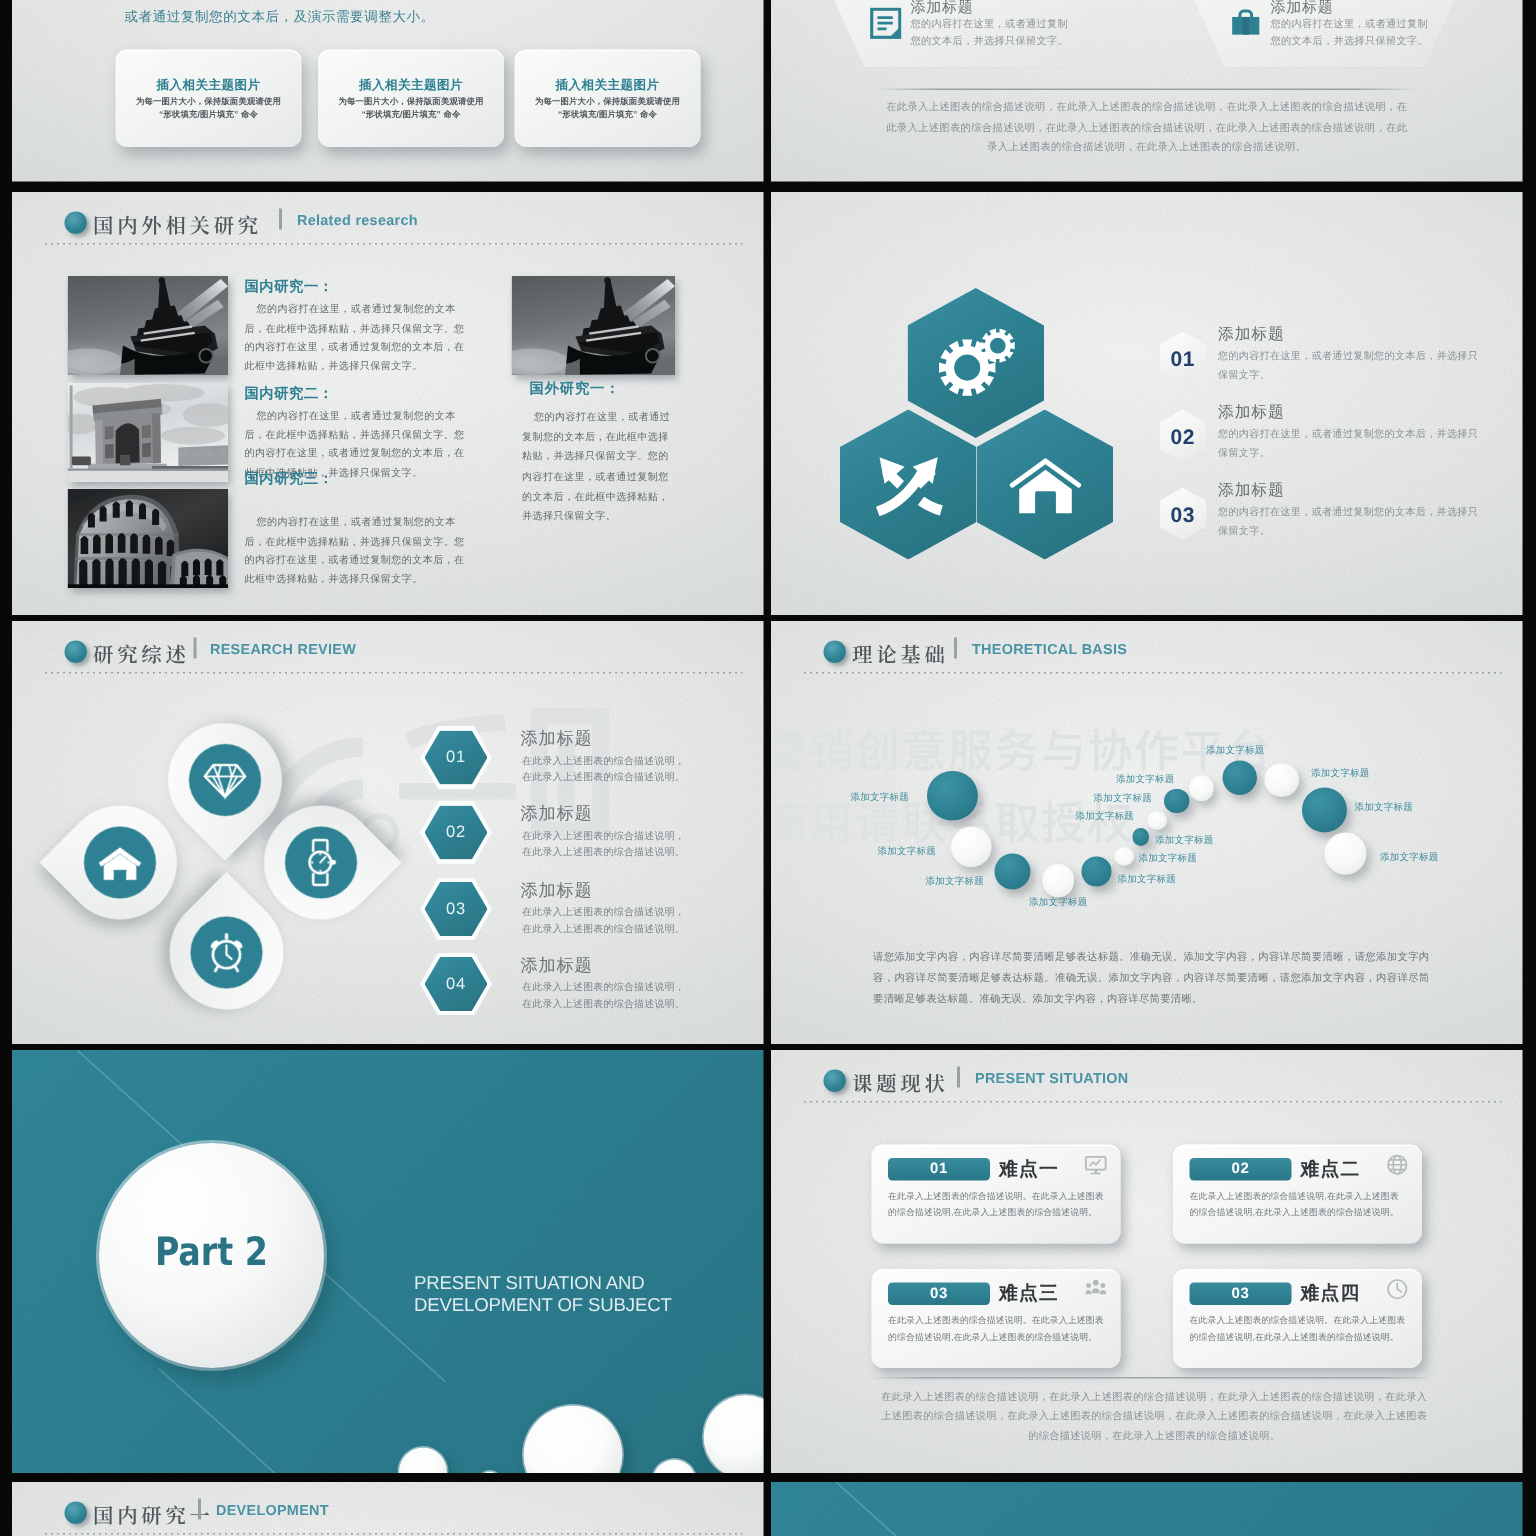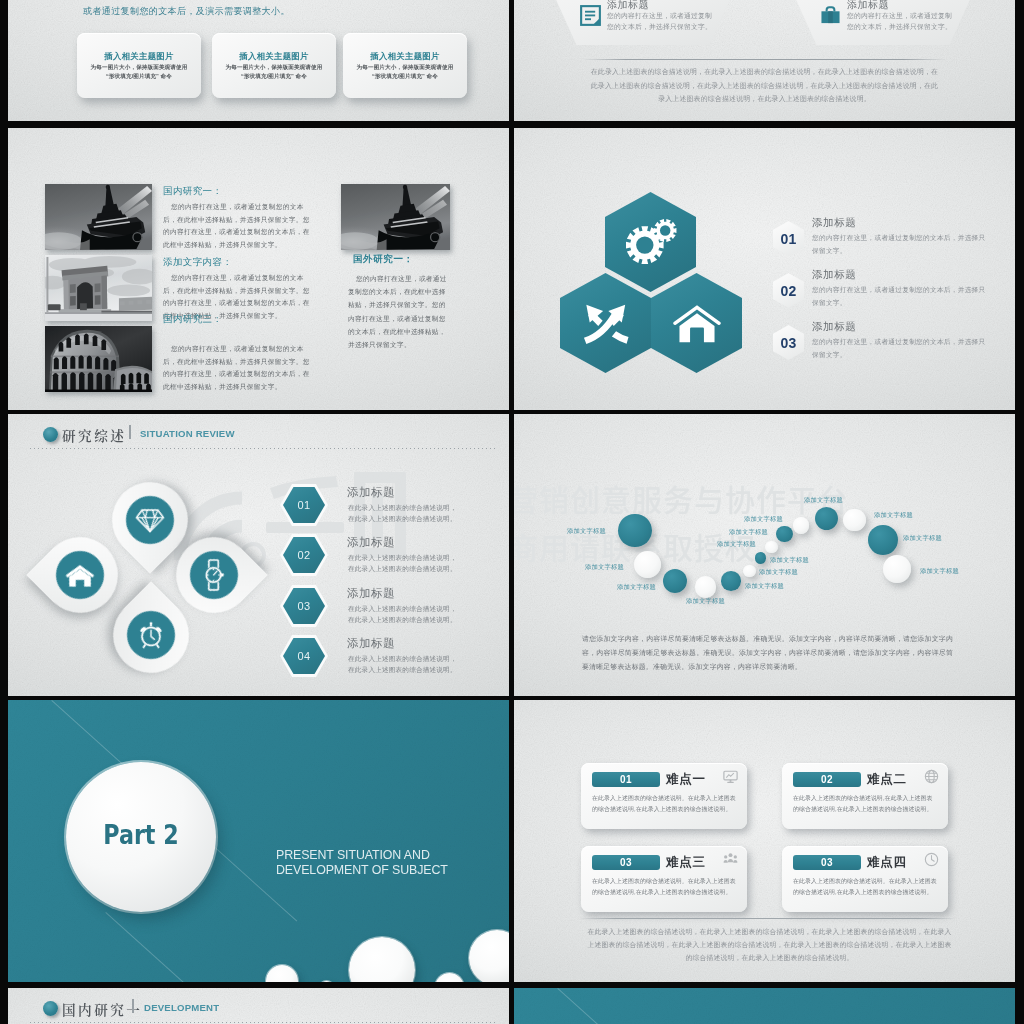--- a/index.html
+++ b/index.html
@@ -49,21 +49,21 @@
   .hb-t{position:absolute;left:54px;top:57px;font-size:10px;color:#6f7478;letter-spacing:.5px;white-space:nowrap;}
   .hb-l{position:absolute;left:54px;font-size:6.8px;color:#8d9296;letter-spacing:.2px;white-space:nowrap;}
   .s2-para{position:absolute;left:76px;right:76px;top:226px;font-size:6.9px;line-height:13.5px;
            color:#8b9095;text-align:center;letter-spacing:.2px;}
   .s2-rule{position:absolute;left:68px;right:68px;top:220px;height:1px;
            background:linear-gradient(to right,rgba(150,158,163,0),#9aa1a6 12%,#9aa1a6 88%,rgba(150,158,163,0));}
 
   
   .photo{position:absolute;box-shadow:2px 3px 5px rgba(110,118,123,.55);overflow:hidden;}
   .pimg{display:block;width:100%;height:100%;filter:blur(.35px) contrast(1.04);}
-  .s3-h{position:absolute;font-size:9.5px;font-weight:normal;color:#2e8192;letter-spacing:.4px;white-space:nowrap;}
+  .s3-h{position:absolute;font-size:9.5px;font-weight:bold;color:#2e8192;letter-spacing:.4px;white-space:nowrap;}
   .s3-b{position:absolute;font-size:6.7px;line-height:12.6px;color:#63686c;text-indent:8px;letter-spacing:.3px;}
   .s3-rh{position:absolute;font-size:9.5px;font-weight:bold;color:#2e8192;letter-spacing:.6px;white-space:nowrap;}
   .s3-rb{position:absolute;font-size:6.7px;line-height:13.2px;color:#63686c;text-indent:8px;letter-spacing:.3px;}
 
   
   .hexT{position:absolute;width:91px;height:100px;border-radius:9px;
         background:linear-gradient(150deg,#3a8e9f 0%,#2e8192 42%,#27707f 100%);
         clip-path:polygon(50% 0,100% 25%,100% 75%,50% 100%,0 75%,0 25%);
         filter:drop-shadow(3px 4px 5px rgba(110,118,123,.5));}
   .hexT svg{position:absolute;left:50%;top:50%;transform:translate(-50%,-50%);}
@@ -217,20 +217,27 @@
   </div>
 
   <div class="slide col-l r1">
     <svg class="grain" width="501" height="282" preserveAspectRatio="none">
         <filter id="gr">
           <feTurbulence type="fractalNoise" baseFrequency="0.92" numOctaves="2" stitchTiles="stitch"></feTurbulence>
           <feColorMatrix type="saturate" values="0"></feColorMatrix>
         </filter>
         <rect width="100%" height="100%" filter="url(#gr)"></rect>
       </svg>
+    <div class="hdr">
+      <span class="dot"></span>
+      <span class="cn">国内外相关研究</span>
+      <span class="sep" style="left:178px"></span>
+      <span class="en" style="left:190px;font-weight:700">Related research</span>
+      <span class="rule"></span>
+    </div>
     <div class="photo" style="left:37px;top:56px;width:107px;height:66px">
         <svg class="pimg" viewBox="0 0 110 67" preserveAspectRatio="none">
   <defs>
     <linearGradient id="skyA" x1="0.1" y1="0" x2="0.4" y2="1">
       <stop offset="0" stop-color="#595c5e"></stop>
               <stop offset="0.45" stop-color="#6e7173"></stop>
       <stop offset="0.78" stop-color="#84878a"></stop>
               <stop offset="1" stop-color="#6a6d70"></stop>
             </linearGradient>
     <linearGradient id="beamA" x1="1" y1="0" x2="0.1" y2="1">
@@ -370,21 +377,21 @@
     <path d="M77 60.6 q2.4 -4 4.8 0 l0 6.4 l-4.8 0z"></path>
     <path d="M86 60 q2.4 -4 4.8 0 l0 7 l-4.8 0z"></path>
     <path d="M95 60 q2.4 -4 4.8 0 l0 7 l-4.8 0z"></path>
     <path d="M104 60.4 q2.4 -4 4.8 0 l0 6.6 l-4.8 0z"></path>
   </g>
   <rect x="0" y="64.5" width="110" height="2.5" fill="#0d0e0f"></rect>
 </svg>
       </div>
     <div class="s3-h" style="left:155px;top:57px">国内研究一：</div>
     <div class="s3-b" style="left:155px;top:73px;width:148px">您的内容打在这里，或者通过复制您的文本后，在此框中选择粘贴，并选择只保留文字。您的内容打在这里，或者通过复制您的文本后，在此框中选择粘贴，并选择只保留文字。</div>
-    <div class="s3-h" style="left:155px;top:128px">添加文字内容：</div>
+    <div class="s3-h" style="left:155px;top:128px">国内研究二：</div>
     <div class="s3-b" style="left:155px;top:144px;width:148px">您的内容打在这里，或者通过复制您的文本后，在此框中选择粘贴，并选择只保留文字。您的内容打在这里，或者通过复制您的文本后，在此框中选择粘贴，并选择只保留文字。</div>
     <div class="s3-h" style="left:155px;top:185px">国内研究三：</div>
     <div class="s3-b" style="left:155px;top:215px;width:148px">您的内容打在这里，或者通过复制您的文本后，在此框中选择粘贴，并选择只保留文字。您的内容打在这里，或者通过复制您的文本后，在此框中选择粘贴，并选择只保留文字。</div>
     <div class="photo" style="left:333px;top:56px;width:109px;height:66px">
         <svg class="pimg" viewBox="0 0 110 67" preserveAspectRatio="none">
   <defs>
     <linearGradient id="skyA" x1="0.1" y1="0" x2="0.4" y2="1">
       <stop offset="0" stop-color="#595c5e"></stop>
               <stop offset="0.45" stop-color="#6e7173"></stop>
       <stop offset="0.78" stop-color="#84878a"></stop>
@@ -503,21 +510,21 @@
         <rect x="196" y="22" width="11" height="86" rx="2"></rect>
         <rect x="237" y="22" width="11" height="86" rx="2"></rect>
         <rect x="196" y="98" width="52" height="10" rx="2"></rect>
         <rect x="214" y="42" width="11" height="50" rx="2"></rect>
       </g>
     </svg>
     <div class="hdr">
       <span class="dot"></span>
       <span class="cn">研究综述</span>
       <span class="sep" style="left:121px"></span>
-      <span class="en" style="left:132px;font-weight:700">SITUATION REVIEW</span>
+      <span class="en" style="left:132px;font-weight:700">RESEARCH REVIEW</span>
       <span class="rule"></span>
     </div>
     <div class="pin pin-u" style="left:104px;top:68px">
       <span class="pin-ic">
         <svg width="30" height="25" viewBox="0 0 32 27">
           <g fill="none" stroke="#fff" stroke-width="1.7" stroke-linejoin="round">
             <path d="M7.5 2.2h17l6 8.2L16 25.2 1.5 10.4z"></path>
           </g>
           <g fill="none" stroke="#fff" stroke-width="1.25">
             <path d="M1.8 10.4h28.4"></path>
@@ -610,20 +617,27 @@
   <div class="slide col-r r2">
     <svg class="grain" width="501" height="282" preserveAspectRatio="none">
         <filter id="gr">
           <feTurbulence type="fractalNoise" baseFrequency="0.92" numOctaves="2" stitchTiles="stitch"></feTurbulence>
           <feColorMatrix type="saturate" values="0"></feColorMatrix>
         </filter>
         <rect width="100%" height="100%" filter="url(#gr)"></rect>
       </svg>
     <div class="s6-wm" style="left:-6px;top:110px">商用请联系取授权</div>
     <div class="s6-wm" style="left:-6px;top:62px">营销创意服务与协作平台</div>
+    <div class="hdr">
+      <span class="dot"></span>
+      <span class="cn">理论基础</span>
+      <span class="sep" style="left:122px"></span>
+      <span class="en" style="left:134px;font-weight:700">THEORETICAL BASIS</span>
+      <span class="rule"></span>
+    </div>
     <div class="bub bub-t" style="left:104.0px;top:99.7px;width:33.6px;height:33.6px"></div>
     <div class="bub bub-w" style="left:119.6px;top:136.8px;width:27.4px;height:27.4px"></div>
     <div class="bub bub-t" style="left:148.5px;top:155.1px;width:24.2px;height:24.2px"></div>
     <div class="bub bub-w" style="left:180.6px;top:161.8px;width:21.8px;height:21.8px"></div>
     <div class="bub bub-t" style="left:207.1px;top:157.1px;width:19.6px;height:19.6px"></div>
     <div class="bub bub-w" style="left:229.2px;top:150.6px;width:12.6px;height:12.6px"></div>
     <div class="bub bub-t" style="left:241.0px;top:138.4px;width:11.4px;height:11.4px"></div>
     <div class="bub bub-w" style="left:251.4px;top:126.5px;width:12.4px;height:12.4px"></div>
     <div class="bub bub-t" style="left:262.1px;top:111.6px;width:16.6px;height:16.6px"></div>
     <div class="bub bub-w" style="left:278.8px;top:103.3px;width:16.6px;height:16.6px"></div>
@@ -670,20 +684,27 @@
   </div>
 
   <div class="slide col-r r3">
     <svg class="grain" width="501" height="282" preserveAspectRatio="none">
         <filter id="gr">
           <feTurbulence type="fractalNoise" baseFrequency="0.92" numOctaves="2" stitchTiles="stitch"></feTurbulence>
           <feColorMatrix type="saturate" values="0"></feColorMatrix>
         </filter>
         <rect width="100%" height="100%" filter="url(#gr)"></rect>
       </svg>
+    <div class="hdr">
+      <span class="dot"></span>
+      <span class="cn">课题现状</span>
+      <span class="sep" style="left:124px"></span>
+      <span class="en" style="left:136px;font-weight:700">PRESENT SITUATION</span>
+      <span class="rule"></span>
+    </div>
 
     <div class="sit-card" style="left:67px;top:63px">
       <div class="sit-num">01</div>
       <div class="sit-lab">难点一</div>
       <span class="sit-ic">
         <svg viewBox="0 0 20 20" width="15" height="15">
           <rect x="1.2" y="3" width="17.6" height="11.4" rx="1.4" fill="none" stroke="#7b8085" stroke-width="1.6"></rect>
           <path d="M4.4 11.4 7.8 7.6l2.4 2.2 4.2-4.4" fill="none" stroke="#7b8085" stroke-width="1.4"></path>
           <rect x="8.8" y="14.4" width="2.4" height="2.8" fill="#7b8085"></rect>
           <rect x="5.6" y="17" width="8.8" height="1.5" rx=".7" fill="#7b8085"></rect>

